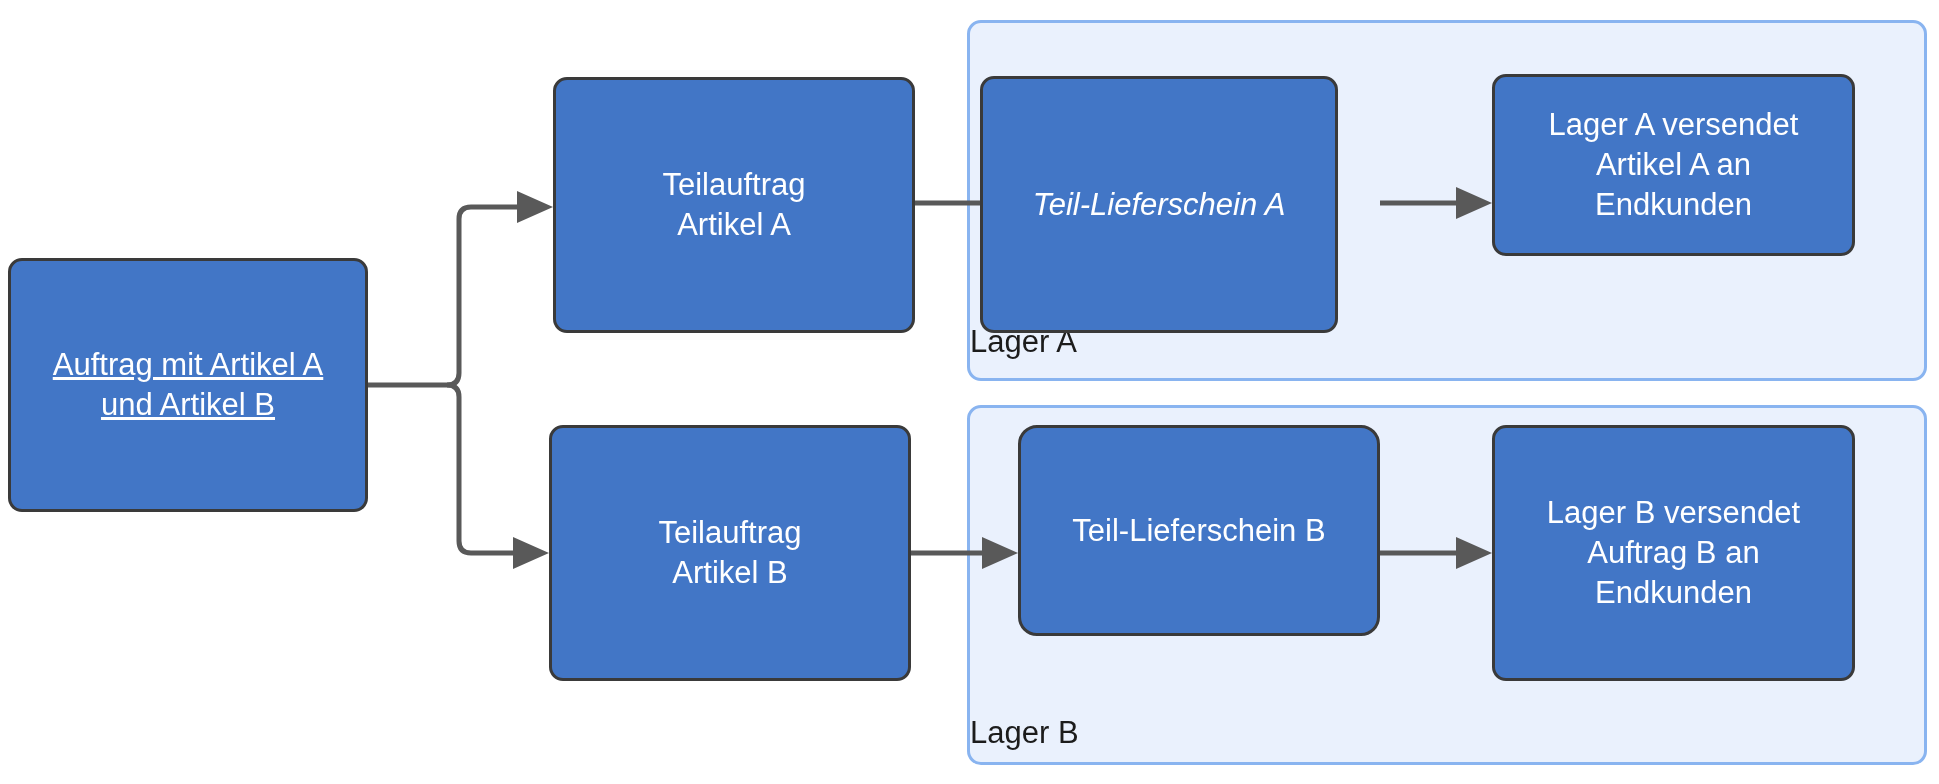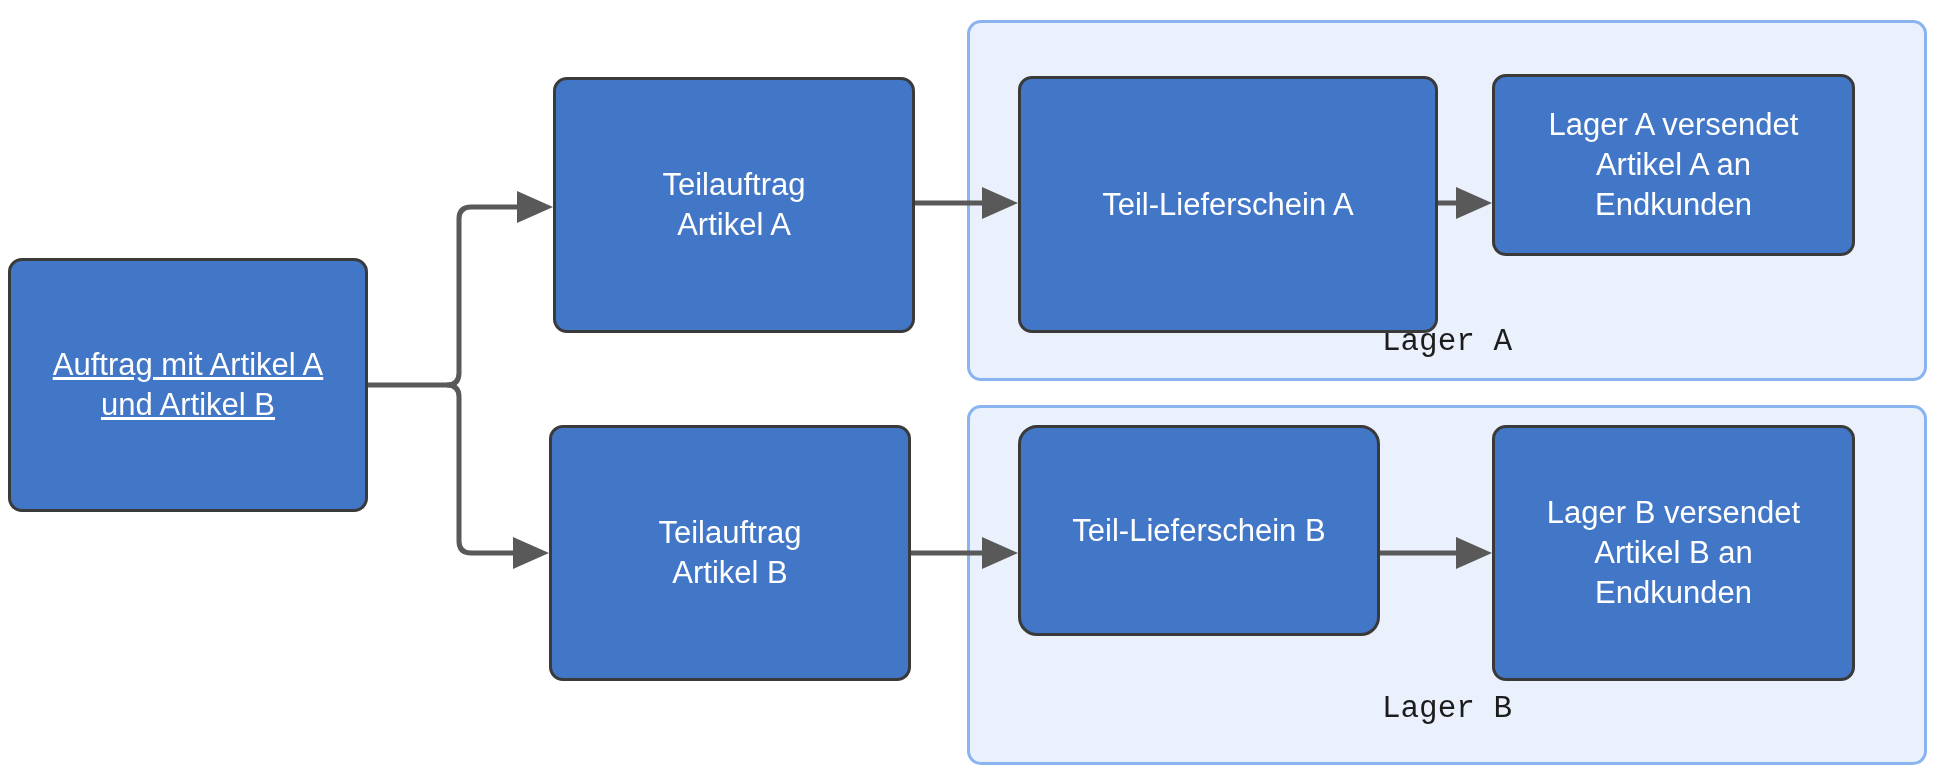--- a/index.html
+++ b/index.html
@@ -21,24 +21,23 @@
   .group-box {
     position: absolute;
     background: #eaf1fd;
     border: 3px solid #89b4f0;
     border-radius: 14px;
     box-sizing: border-box;
   }
   .group-label {
     position: absolute;
     width: 100%;
-    text-align: center;
     font-size: 31px;
     color: #1c1c1c;
-    font-family: Liberation Mono, monospace;
+    font-family: Liberation Sans, sans-serif;
     line-height: 1.1;
     white-space: nowrap;
   }
   
   .node {
     position: absolute;
     background: #4276c6;
     border: 3px solid #3a3a3a;
     border-radius: 14px;
     box-sizing: border-box;
@@ -74,21 +73,21 @@
 </head>
 <body>
 
 <div id="canvas">
 
   <div class="group-box" style="left:967px; top:20px; width:960px; height:361px;">
     <div class="group-label" style="left:0; top:302px;">Lager A</div>
   </div>
 
   <div class="group-box" style="left:967px; top:405px; width:960px; height:360px;">
-    <div class="group-label" style="left:0; top:284px;">Lager B</div>
+    <div class="group-label" style="left:0; top:308px;">Lager B</div>
   </div>
 
   <svg id="connectors" viewBox="0 0 1939 784" xmlns="http://www.w3.org/2000/svg">
 
     <path class="conn-path" d="M 368 385 L 447 385"></path>
 
     <path class="conn-path" d="M 447 385 Q 459 385 459 373 L 459 219 Q 459 207 471 207 L 520 207"></path>
     <polygon class="conn-head" points="517,191 553,207 517,223"></polygon>
 
     <path class="conn-path" d="M 447 385 Q 459 385 459 397 L 459 541 Q 459 553 471 553 L 516 553"></path>
@@ -109,25 +108,25 @@
 
   <div class="node" style="left:8px; top:258px; width:360px; height:254px;text-decoration:underline;">Auftrag mit Artikel A
 und Artikel B</div>
 
   <div class="node" style="left:553px; top:77px; width:362px; height:256px;">Teilauftrag
 Artikel A</div>
 
   <div class="node" style="left:549px; top:425px; width:362px; height:256px;">Teilauftrag
 Artikel B</div>
 
-  <div class="node" style="left:1018px; top:76px; width:420px; height:257px;">Teil-Lieferschein A</div>
+  <div class="node" style="left:980px; top:76px; width:358px; height:257px;font-style:italic;">Teil-Lieferschein A</div>
 
   <div class="node" style="left:1018px; top:425px; width:362px; height:211px;border-radius:19px;">Teil-Lieferschein B</div>
 
   <div class="node" style="left:1492px; top:74px; width:363px; height:182px;">Lager A versendet
 Artikel A an
 Endkunden</div>
 
   <div class="node" style="left:1492px; top:425px; width:363px; height:256px;">Lager B versendet
-Artikel B an
+Auftrag B an
 Endkunden</div>
 
 </div>
 
 </body></html>

